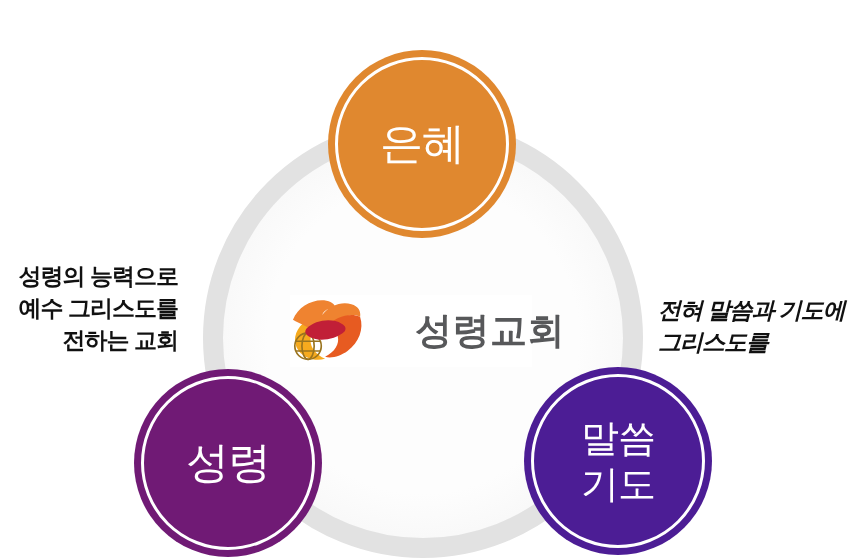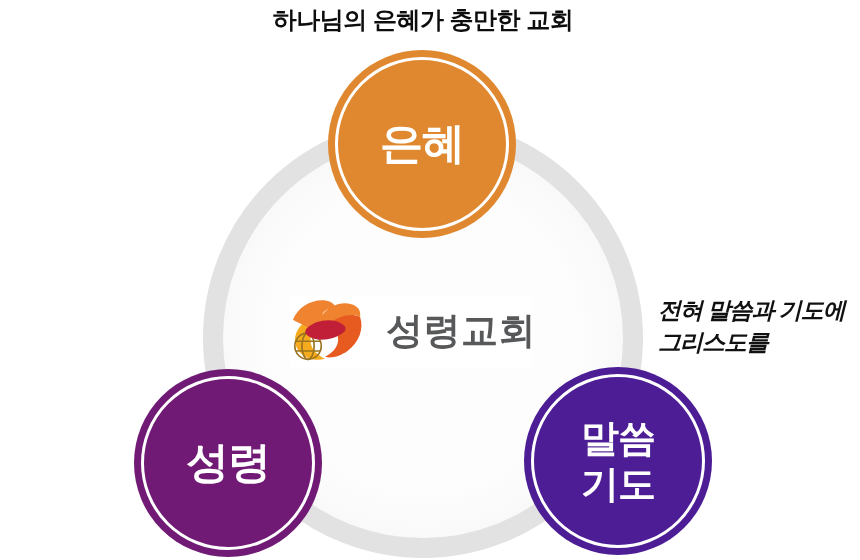--- a/index.html
+++ b/index.html
@@ -26,50 +26,54 @@
 
   
   .node {
     position:absolute; width:188px; height:188px; border-radius:50%;
     display:flex; align-items:center; justify-content:center;
   }
   .inner-ring {
     position:absolute; inset:7px; border:3px solid #fff; border-radius:50%;
   }
   .node-label {
-    position:relative; color:#fff; font-weight:700; text-align:center;
+    position:relative; color:#fff; font-weight:400; text-align:center;
     white-space:pre-line; letter-spacing:-1px;
   }
   .node-grace  { left:328px; top:50px;  background:#E0882F; }
   .node-grace  .node-label { font-size:43px; }
   .node-spirit { left:134px; top:369px; background:#701a75; }
   .node-spirit .node-label { font-size:43px; }
   .node-word   { left:524px; top:367px; background:#4c1d95; }
   .node-word   .node-label { font-size:38px; line-height:46px; }
 
   
   .logo-box {
     position:absolute; left:290px; top:295px; width:242px; height:72px;
-    background:#fff; display:flex; align-items:center;
+    background:#fff; display:flex; align-items:center;gap:29px;
   }
   .logo-mark { display:block; margin-left:1px; line-height:0; }
   .logo-text {
     margin-left:21px; font-size:37px; font-weight:700; color:#57585A;
     letter-spacing:0.5px; white-space:nowrap;
   }
 </style>
 </head>
 <body>
 
 <div class="stage">
 
   <div class="big-circle"></div>
 
-  <div class="title">하나님의 은혜가 충만한 교회</div>
 
+  <div class="note note-left">
+    <span class="line">성령의 능력으로</span>
+    <span class="line">예수 그리스도를</span>
+    <span class="line">전하는 교회</span>
+  </div>
 
   <div class="note note-right">
     <span class="line">전혀 말씀과 기도에</span>
     <span class="line">그리스도를</span>
   </div>
 
   <div class="node node-grace">
     <div class="inner-ring"></div>
     <span class="node-label">은혜</span>
   </div>

